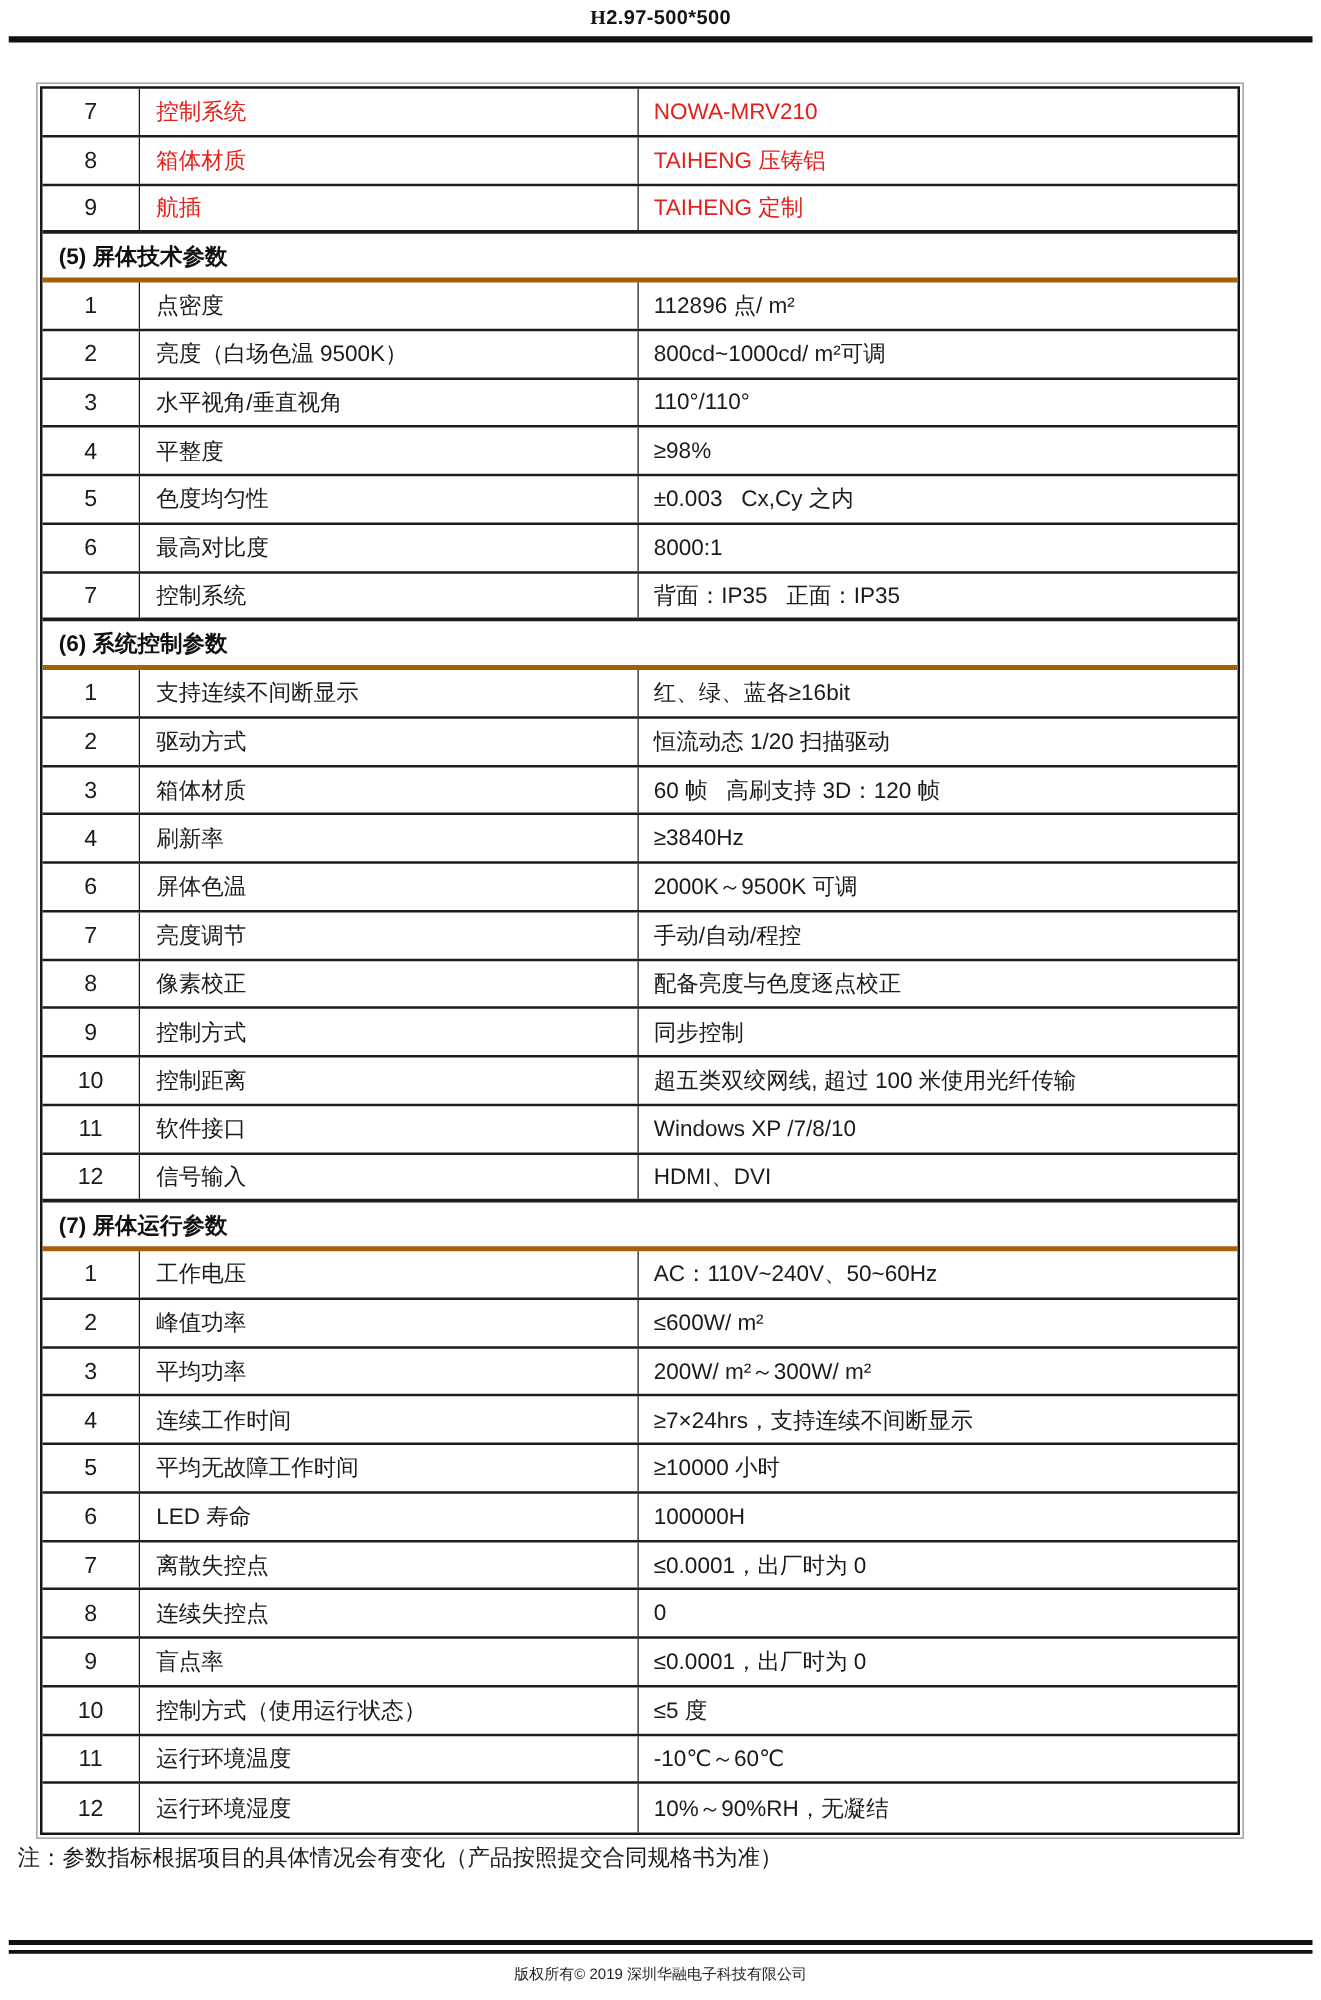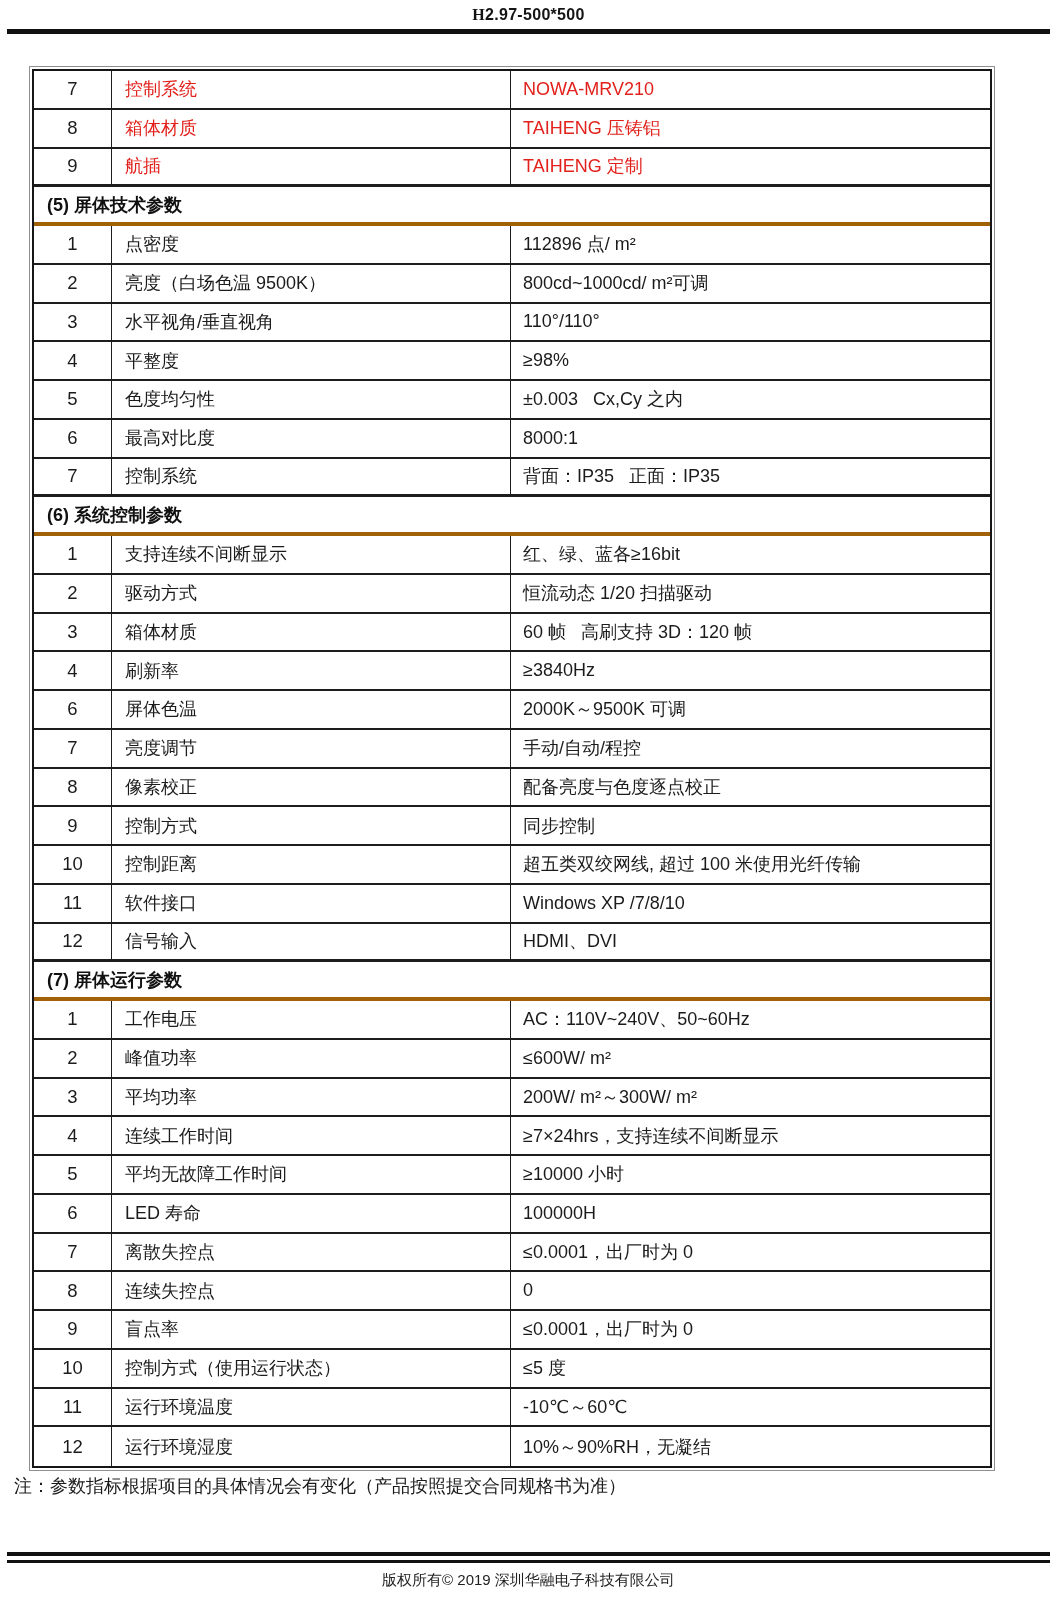--- a/index.html
+++ b/index.html
@@ -118,21 +118,21 @@
     left: 7px; right: 7px;
     top: 1560px;
     height: 3px;
     background: #111111;
   }
   .footer-text {
     position: absolute;
     top: 1571px;
     left: 0; right: 0;
     text-align: center;
-    font-size: 15px;
+    font-size: 12px;
     color: #1f1f1f;
   }
 </style>
 </head>
 <body>
 
 <div class="page">
 
   <div class="doc-title">H2.97-500*500</div>
 

